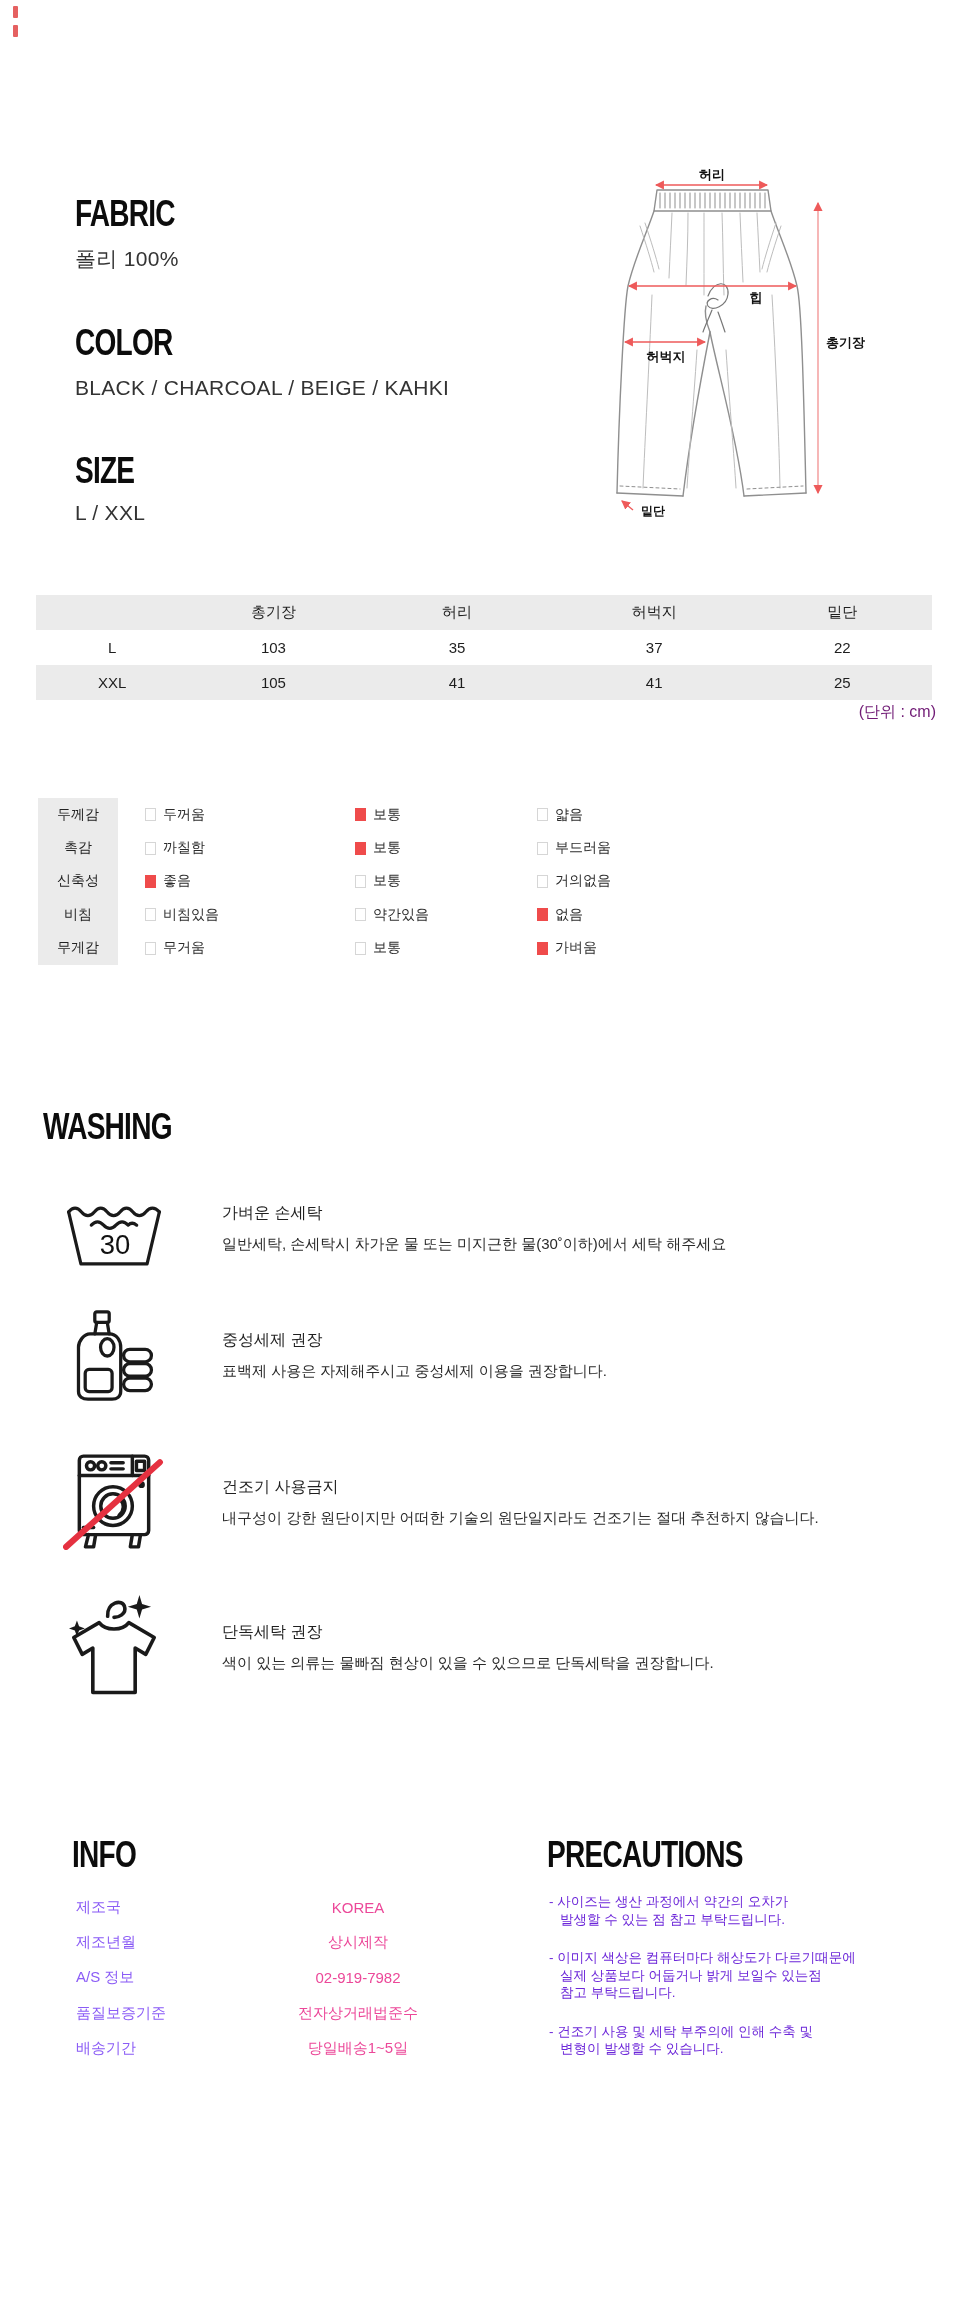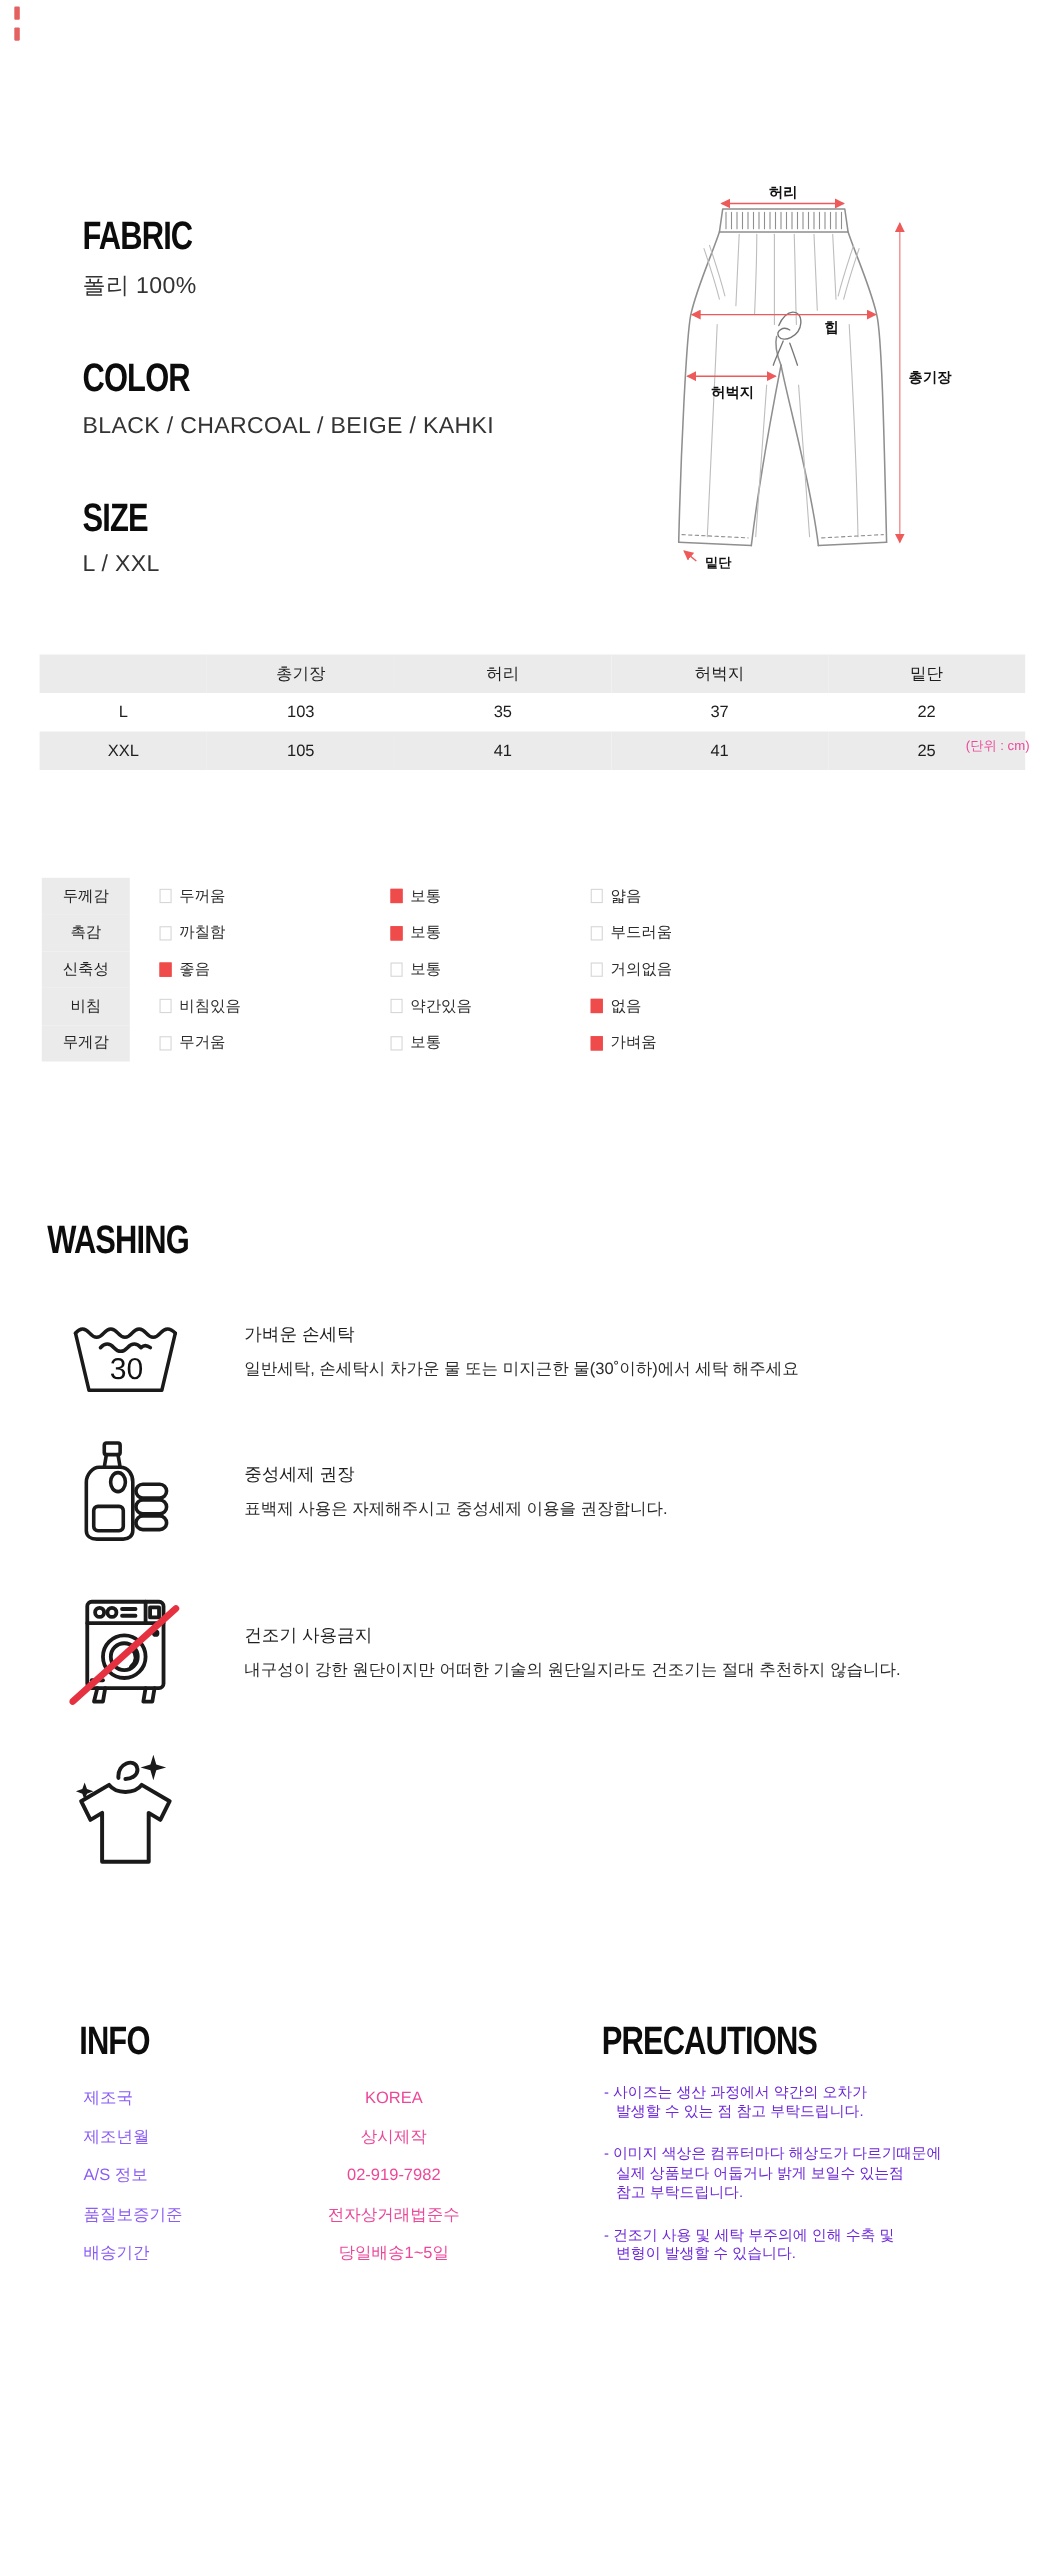--- a/index.html
+++ b/index.html
@@ -21,21 +21,21 @@
   
   .size-table{
     position:absolute;left:36px;top:595px;width:896px;
     display:grid;grid-template-columns:17% 19% 22% 22% 20%;grid-auto-rows:35px;
     font-size:15px;color:#1e1e1e;
   }
   .size-table .cell{display:flex;align-items:center;justify-content:center;}
   .size-table .hdr{background:#ebebeb;}
   .size-table .odd{background:#ffffff;}
   .size-table .even{background:#ebebeb;}
-  .unit-note{position:absolute;right:24px;top:670px;font-size:12px;color:#ec4899;}
+  .unit-note{position:absolute;right:24px;top:702px;font-size:16px;color:#701a75;}
   
   .tex-table{position:absolute;left:38px;top:798px;width:872px;}
   .tex-row{position:relative;height:33.4px;}
   .tex-label{
     position:absolute;left:0;top:0;width:80px;height:100%;background:#ebebeb;
     display:flex;align-items:center;justify-content:center;font-size:14px;color:#222;
   }
   .tex-opt{position:absolute;top:0;height:100%;display:flex;align-items:center;gap:7px;font-size:14px;color:#2c2c2c;}
   .tex-opt.c1{left:107px;} .tex-opt.c2{left:317px;} .tex-opt.c3{left:499px;}
   .cb{width:11px;height:13px;border:1px solid #d6d6d6;background:#fff;box-sizing:border-box;}
@@ -316,20 +316,24 @@
     <div class="wash-icon">
       <svg width="106" height="108" viewBox="0 0 100 102">
         <g class="lineart">
           <path d="M44,22 C43,9 58,5 60,13 C62,20 54,23 50,23"></path>
           <path d="M36,28 L12,42 L20,58 L30,52 L30,94 H70 V52 L80,58 L88,42 L64,28 C58,36 42,36 36,28 Z"></path>
         </g>
         <path d="M74,2 L76.5,10.5 L85,13 L76.5,15.5 L74,24 L71.5,15.5 L63,13 L71.5,10.5 Z" fill="#1a1a1a"></path>
         <path d="M15,26 L17,31.5 L22.5,33.5 L17,35.5 L15,41 L13,35.5 L7.5,33.5 L13,31.5 Z" fill="#1a1a1a"></path>
       </svg>
     </div>
+    <div class="wash-text">
+      <div class="wash-title">단독세탁 권장</div>
+      <div class="wash-desc">색이 있는 의류는 물빠짐 현상이 있을 수 있으므로 단독세탁을 권장합니다.</div>
+    </div>
   </div>
 
   <div class="heading" style="left:72px;top:1834px;">INFO</div>
   <div class="info-rows">
     <div class="info-row">
       <div class="info-label">제조국</div>
       <div class="info-value">KOREA</div>
     </div>
     <div class="info-row">
       <div class="info-label">제조년월</div>

